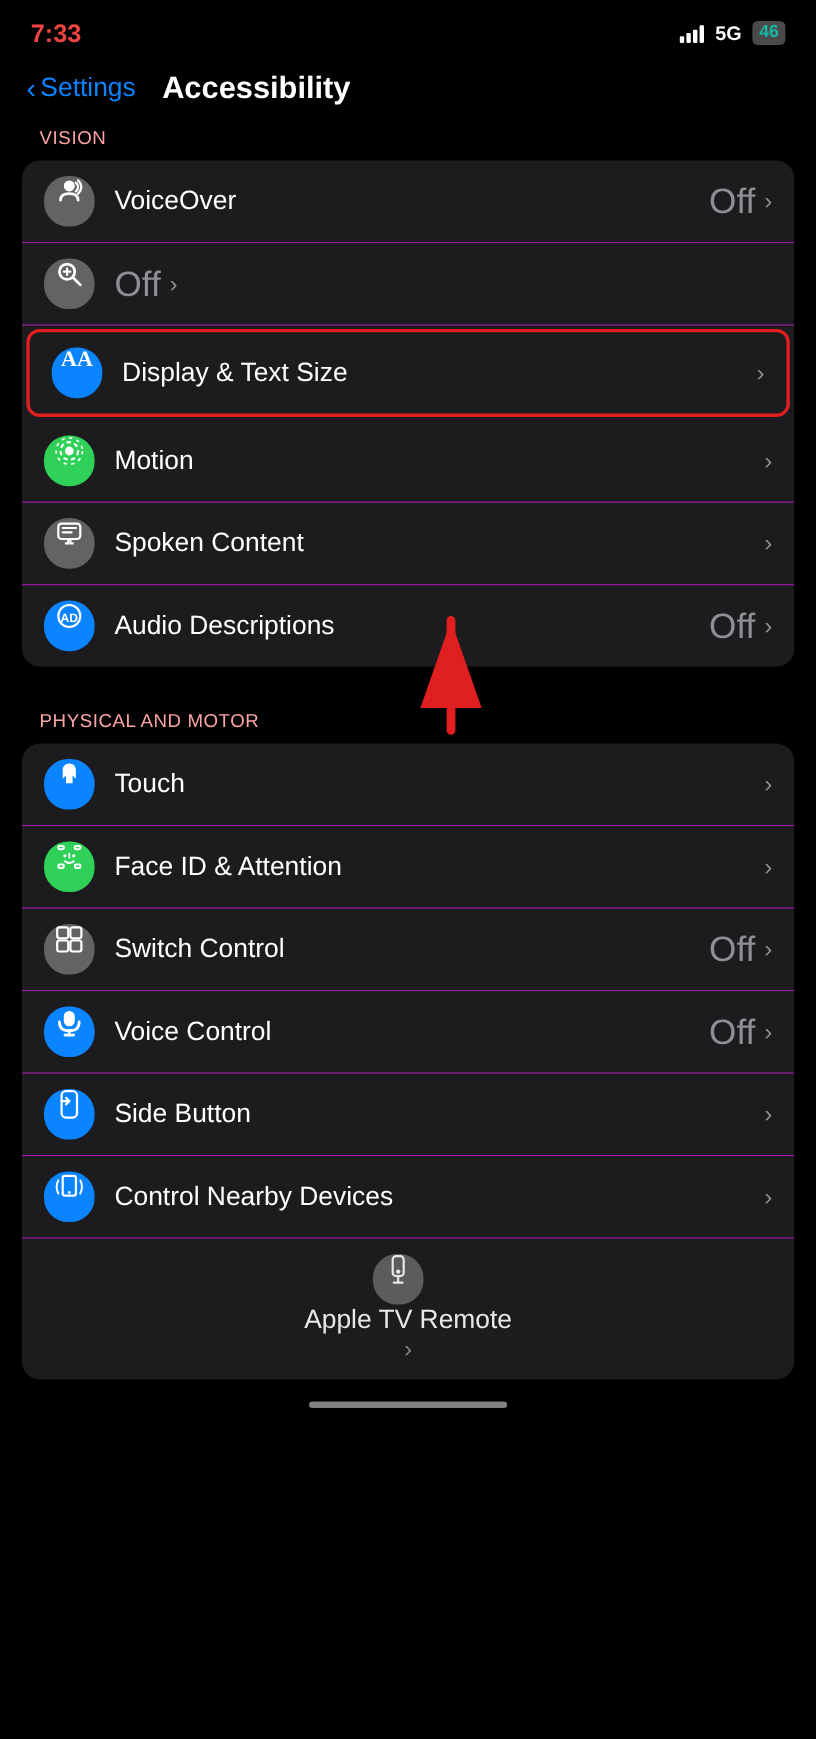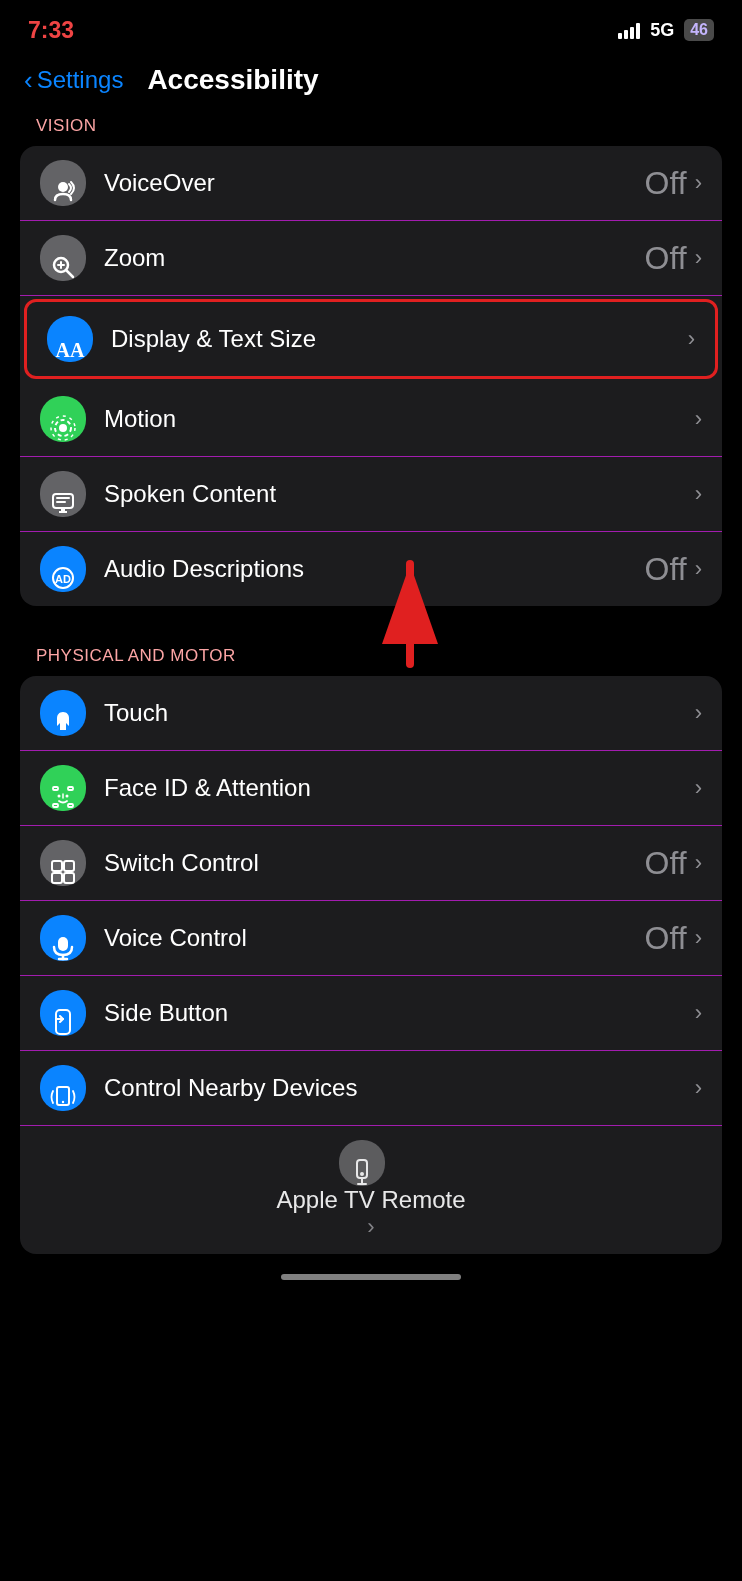--- a/index.html
+++ b/index.html
@@ -55,21 +55,21 @@
     }
 
     .battery-container {
       display: flex;
       align-items: center;
       background: #4a4a4a;
       border-radius: 5px;
       padding: 2px 6px;
       font-size: 16px;
       font-weight: 700;
-      color: #c4b5fd;
+      color: #14b8a6;
       position: relative;
     }
 
     
     .nav-bar {
       display: flex;
       align-items: center;
       padding: 10px 24px 20px 24px;
     }
 
@@ -131,21 +131,21 @@
 
     .settings-row:last-child {
       border-bottom: none;
     }
 
     .row-icon {
       width: 46px;
       height: 46px;
       border-radius: 22px;
       display: flex;
-      align-items: flex-end;
+      align-items: flex-start;
       justify-content: center;
       margin-right: 18px;
       flex-shrink: 0;
       font-size: 22px;
     }
 
     .icon-gray { background: #636366; }
     .icon-blue { background: #0a84ff; }
     .icon-green { background: #30d158; }
 
@@ -239,21 +239,20 @@
 
     <div class="settings-row">
       <div class="row-icon icon-gray">
         <svg class="icon-svg" viewBox="0 0 28 28" fill="white">
           <circle cx="12" cy="12" r="7" stroke="white" stroke-width="2.5" fill="none"></circle>
           <line x1="17.5" y1="17.5" x2="24" y2="24" stroke="white" stroke-width="2.5" stroke-linecap="round"></line>
           <line x1="9" y1="12" x2="15" y2="12" stroke="white" stroke-width="2" stroke-linecap="round"></line>
           <line x1="12" y1="9" x2="12" y2="15" stroke="white" stroke-width="2" stroke-linecap="round"></line>
         </svg>
       </div>
-      <span class="row-label">Zoom</span>
       <span class="row-value">Off</span>
       <span class="row-chevron">›</span>
     </div>
 
     <div style="position:relative; padding: 3px 4px;">
       <div class="settings-row" style="border: 3.5px solid #e02020; border-radius: 12px; margin: 0;">
         <div class="row-icon icon-blue">
           <span style="font-size:20px;font-weight:900;color:white;font-family:serif;">AA</span>
         </div>
         <span class="row-label">Display &amp; Text Size</span>

